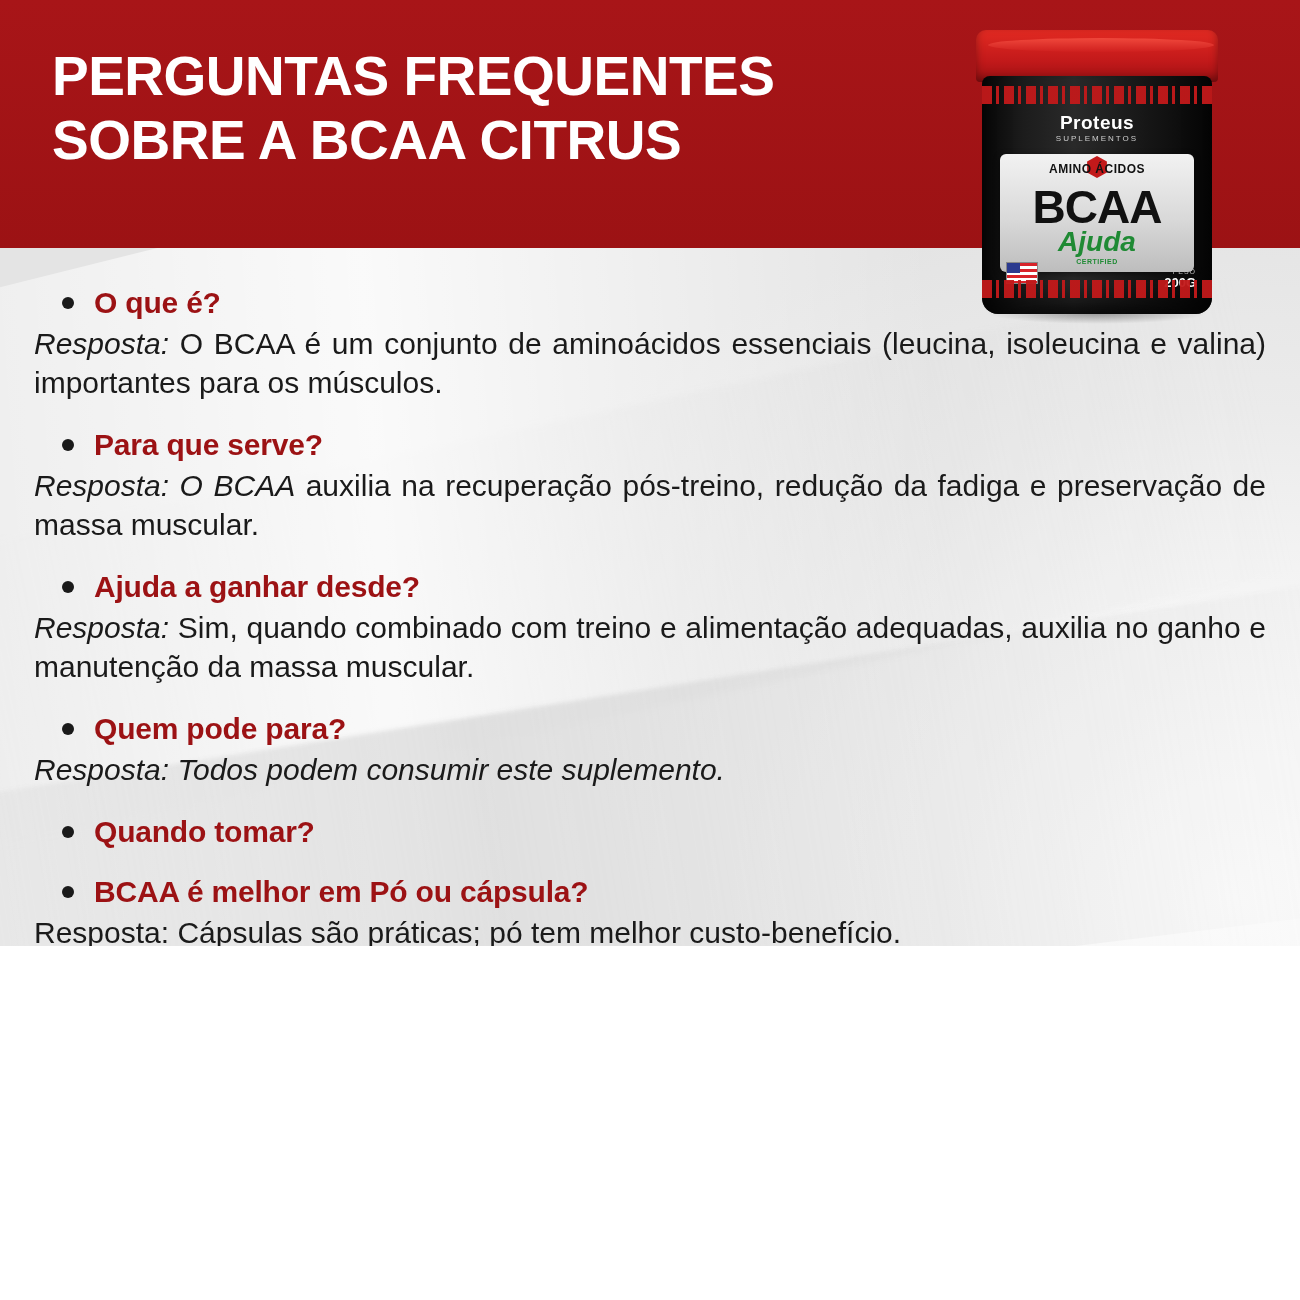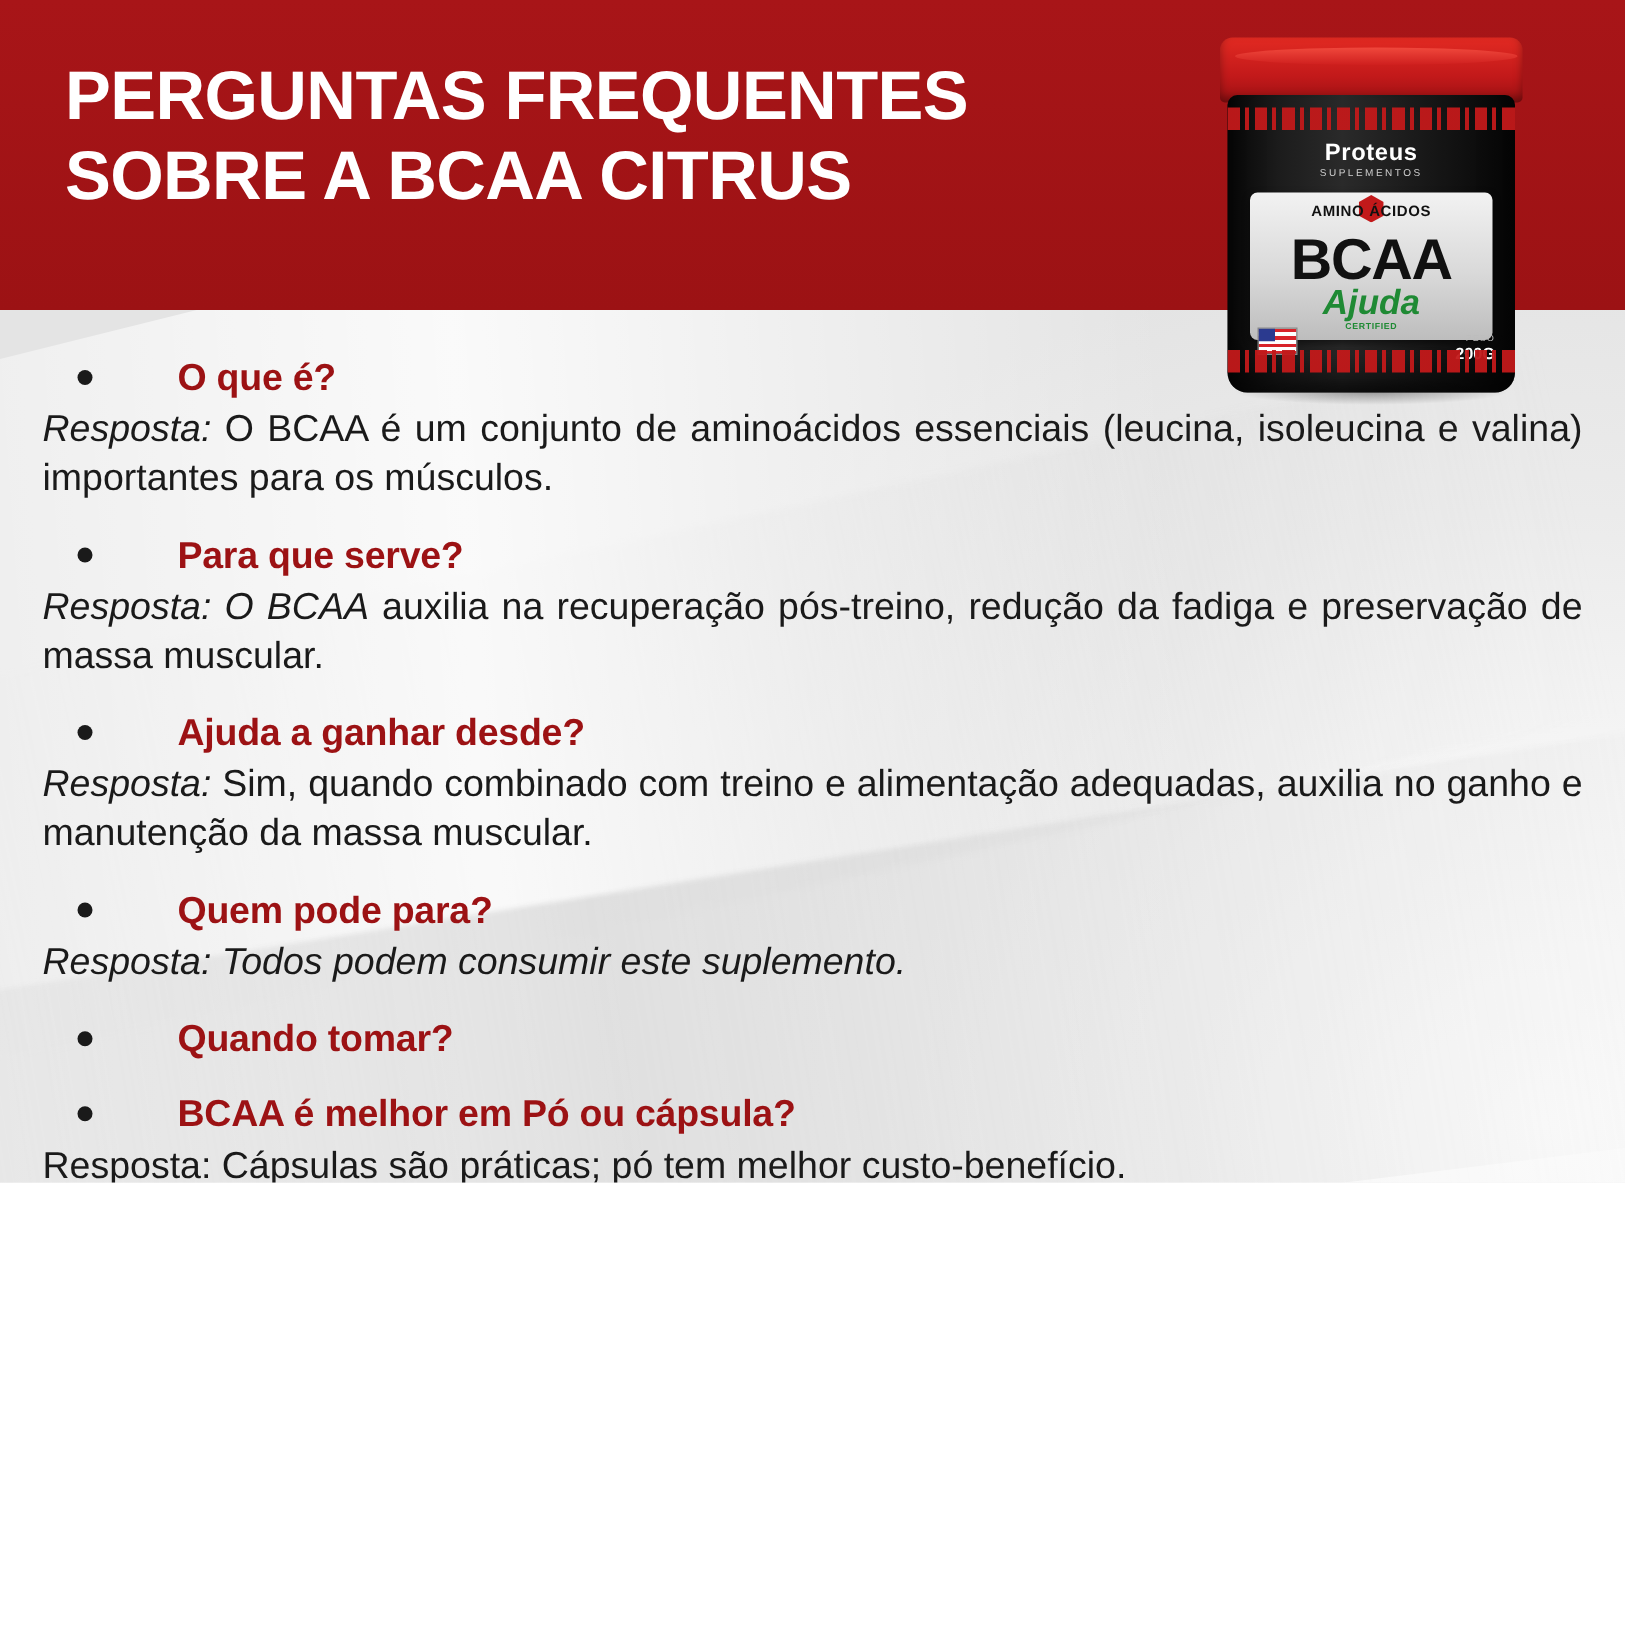--- a/index.html
+++ b/index.html
@@ -293,21 +293,20 @@
     box-sizing: border-box;
   }
   .faq-item {
     margin-bottom: 26px;
   }
   .question {
     display: flex;
     align-items: baseline;
     margin: 0 0 2px 0;
     padding-left: 28px;
-    gap: 48px;
   }
   .bullet {
     width: 12px;
     height: 12px;
     border-radius: 50%;
     background: #1a1a1a;
     flex: 0 0 auto;
     margin-right: 20px;
     position: relative;
     top: -4px;

